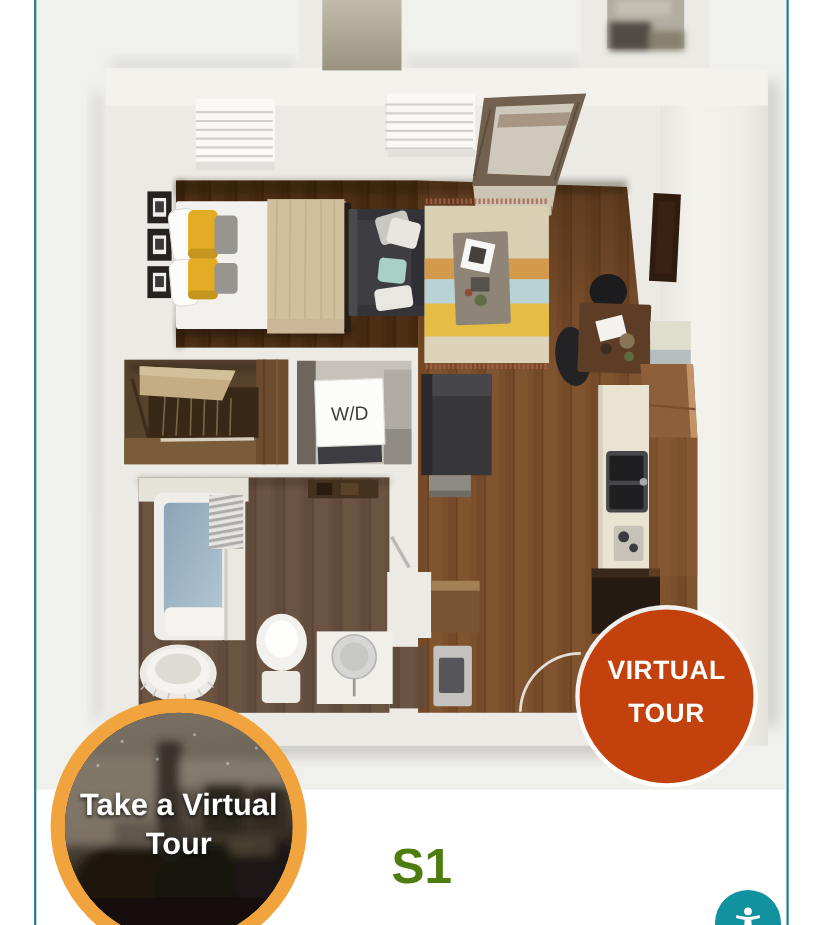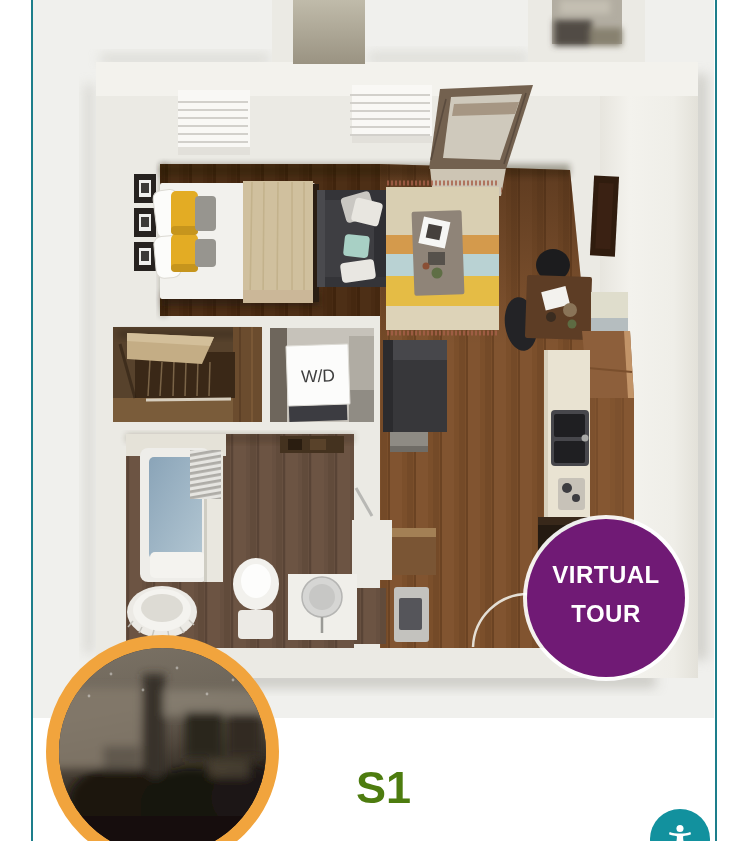--- a/index.html
+++ b/index.html
@@ -3,22 +3,22 @@
 <meta charset="utf-8">
 <style>
 *{margin:0;padding:0;box-sizing:border-box}
 html,body{width:749px;height:841px;background:#fff;overflow:hidden;font-family:"Liberation Sans",sans-serif}
 .stage{position:relative;width:749px;height:841px;overflow:hidden}
 .bL{position:absolute;left:31px;top:0;width:2px;height:841px;background:#1d7e8b}
 .bR{position:absolute;left:715px;top:0;width:2px;height:841px;background:#1d7e8b}
 .gray{position:absolute;left:33px;top:0;width:681px;height:718px;background:#f0f0ed}
 .white{position:absolute;left:33px;top:718px;width:681px;height:123px;background:#fff}
 svg.plan{position:absolute;left:33px;top:0}
-.vt{position:absolute;left:527px;top:519px;width:158px;height:158px;border-radius:50%;
-  background:#701a75;box-shadow:0 0 0 4px rgba(255,255,255,.92);
+.vt{position:absolute;left:527px;top:554px;width:158px;height:158px;border-radius:50%;
+  background:#c2410c;box-shadow:0 0 0 4px rgba(255,255,255,.92);
   display:flex;flex-direction:column;align-items:center;justify-content:center;
   color:#fff;font-weight:bold;font-size:24px;letter-spacing:.5px;line-height:39px;text-align:center}
 .tour{position:absolute;left:46px;top:635px;width:233px;height:233px;border-radius:50%;
   border:13px solid #f1a43d;overflow:hidden;background:#444}
 .tour .txt{position:absolute;left:0;top:66px;width:207px;text-align:center;color:#fff;
   font-weight:bold;font-size:28px;line-height:35px;text-shadow:0 2px 4px rgba(0,0,0,.8);z-index:3}
 .s1{position:absolute;left:356px;top:762px;color:#4d7c0f;font-weight:bold;font-size:45px;letter-spacing:0}
 .acc{position:absolute;left:650px;top:809px;width:60px;height:60px;border-radius:50%;background:#12919e;
   display:flex;align-items:center;justify-content:center}
 </style>
@@ -356,20 +356,21 @@
       </g>
       <g fill="#fff" opacity=".4">
         <circle cx="52" cy="26" r="1.4"></circle>
           <circle cx="84" cy="42" r="1.4"></circle>
         <circle cx="118" cy="20" r="1.4"></circle>
           <circle cx="148" cy="46" r="1.4"></circle>
         <circle cx="174" cy="32" r="1.4"></circle>
           <circle cx="30" cy="48" r="1.4"></circle>
       </g>
     </svg>
+    <div class="txt">Take a Virtual<br>Tour</div>
   </div>
   <div class="s1">S1</div>
   <div class="acc">
     <svg width="34" height="34" viewBox="0 0 24 24">
       <circle cx="12" cy="4.6" r="2.5" fill="#fff"></circle>
       <path d="M12 8.2c-2.6 0-5.4-.5-7.3-1.2l-.5 1.7c1.7.7 3.9 1.1 5.6 1.3 0 0 .1 1.9-.3 3.4-.4 1.6-1.7 4.6-1.7 4.6l1.8.8s1.6-3.6 2.4-5.4c.8 1.8 2.4 5.4 2.4 5.4l1.8-.8s-1.3-3-1.7-4.6c-.4-1.5-.3-3.4-.3-3.4 1.7-.2 3.9-.6 5.6-1.3l-.5-1.7c-1.9.7-4.7 1.2-7.3 1.2z" fill="#fff"></path>
     </svg>
   </div>
 </div>
 

